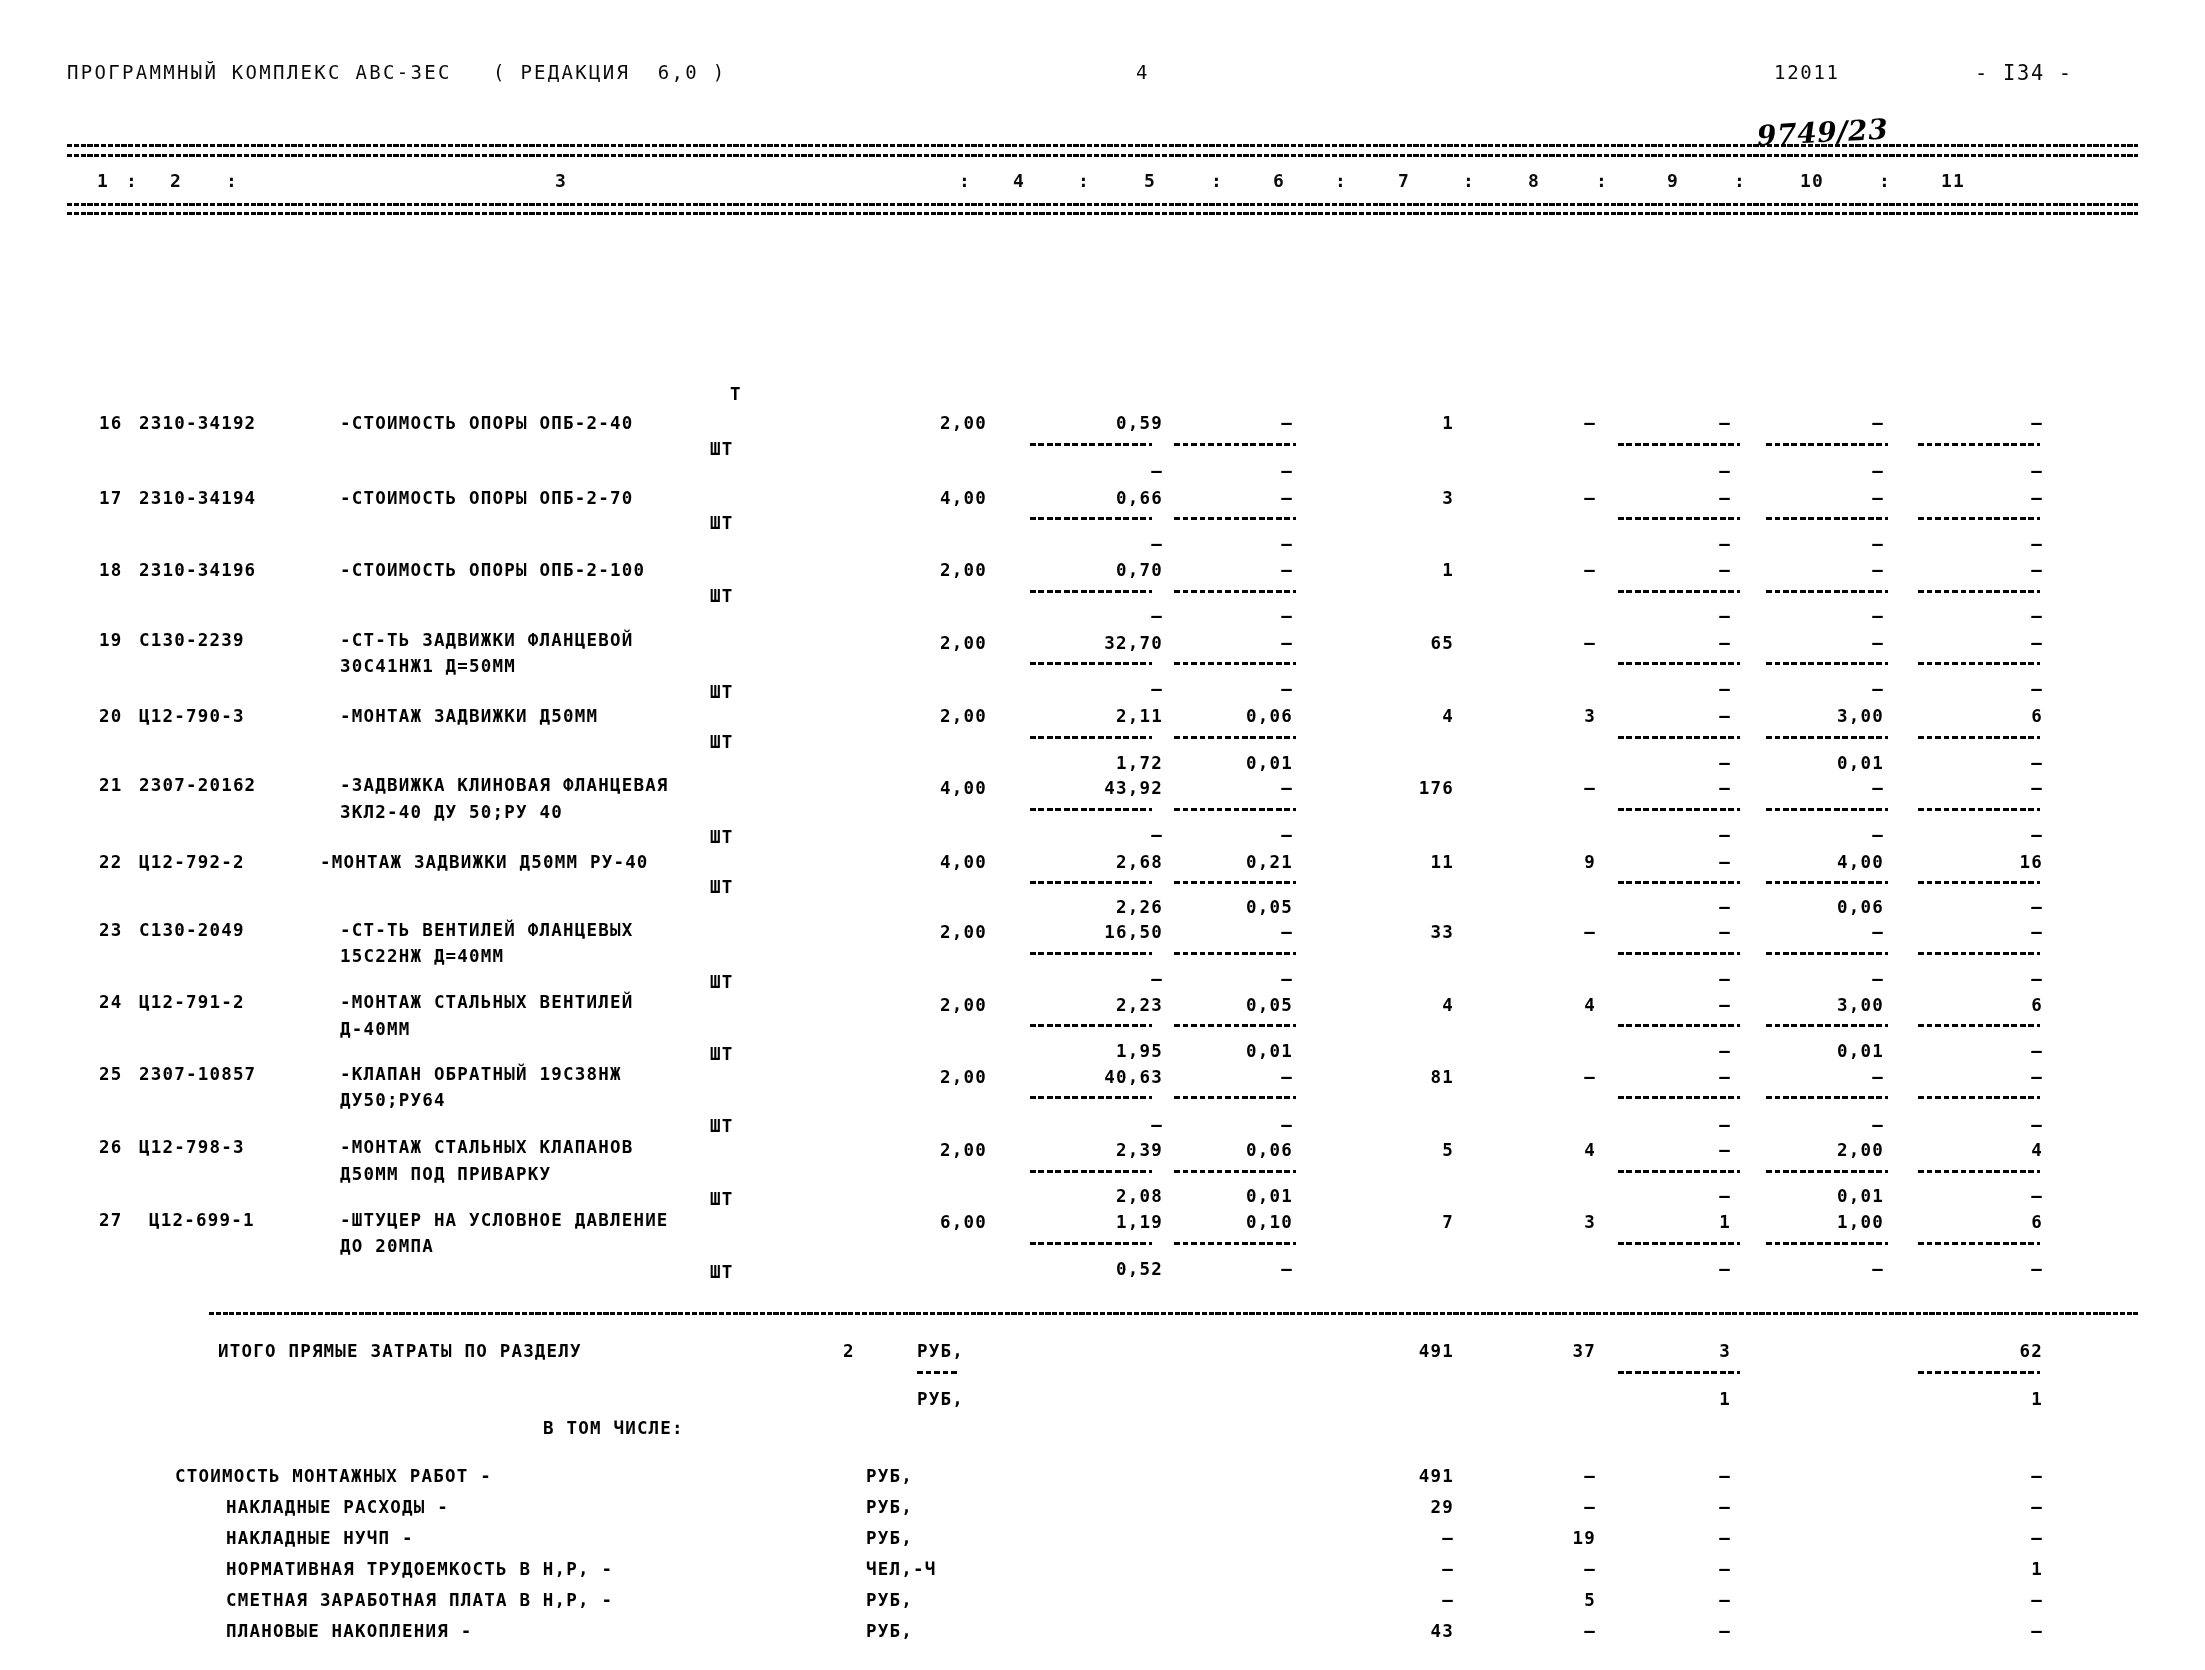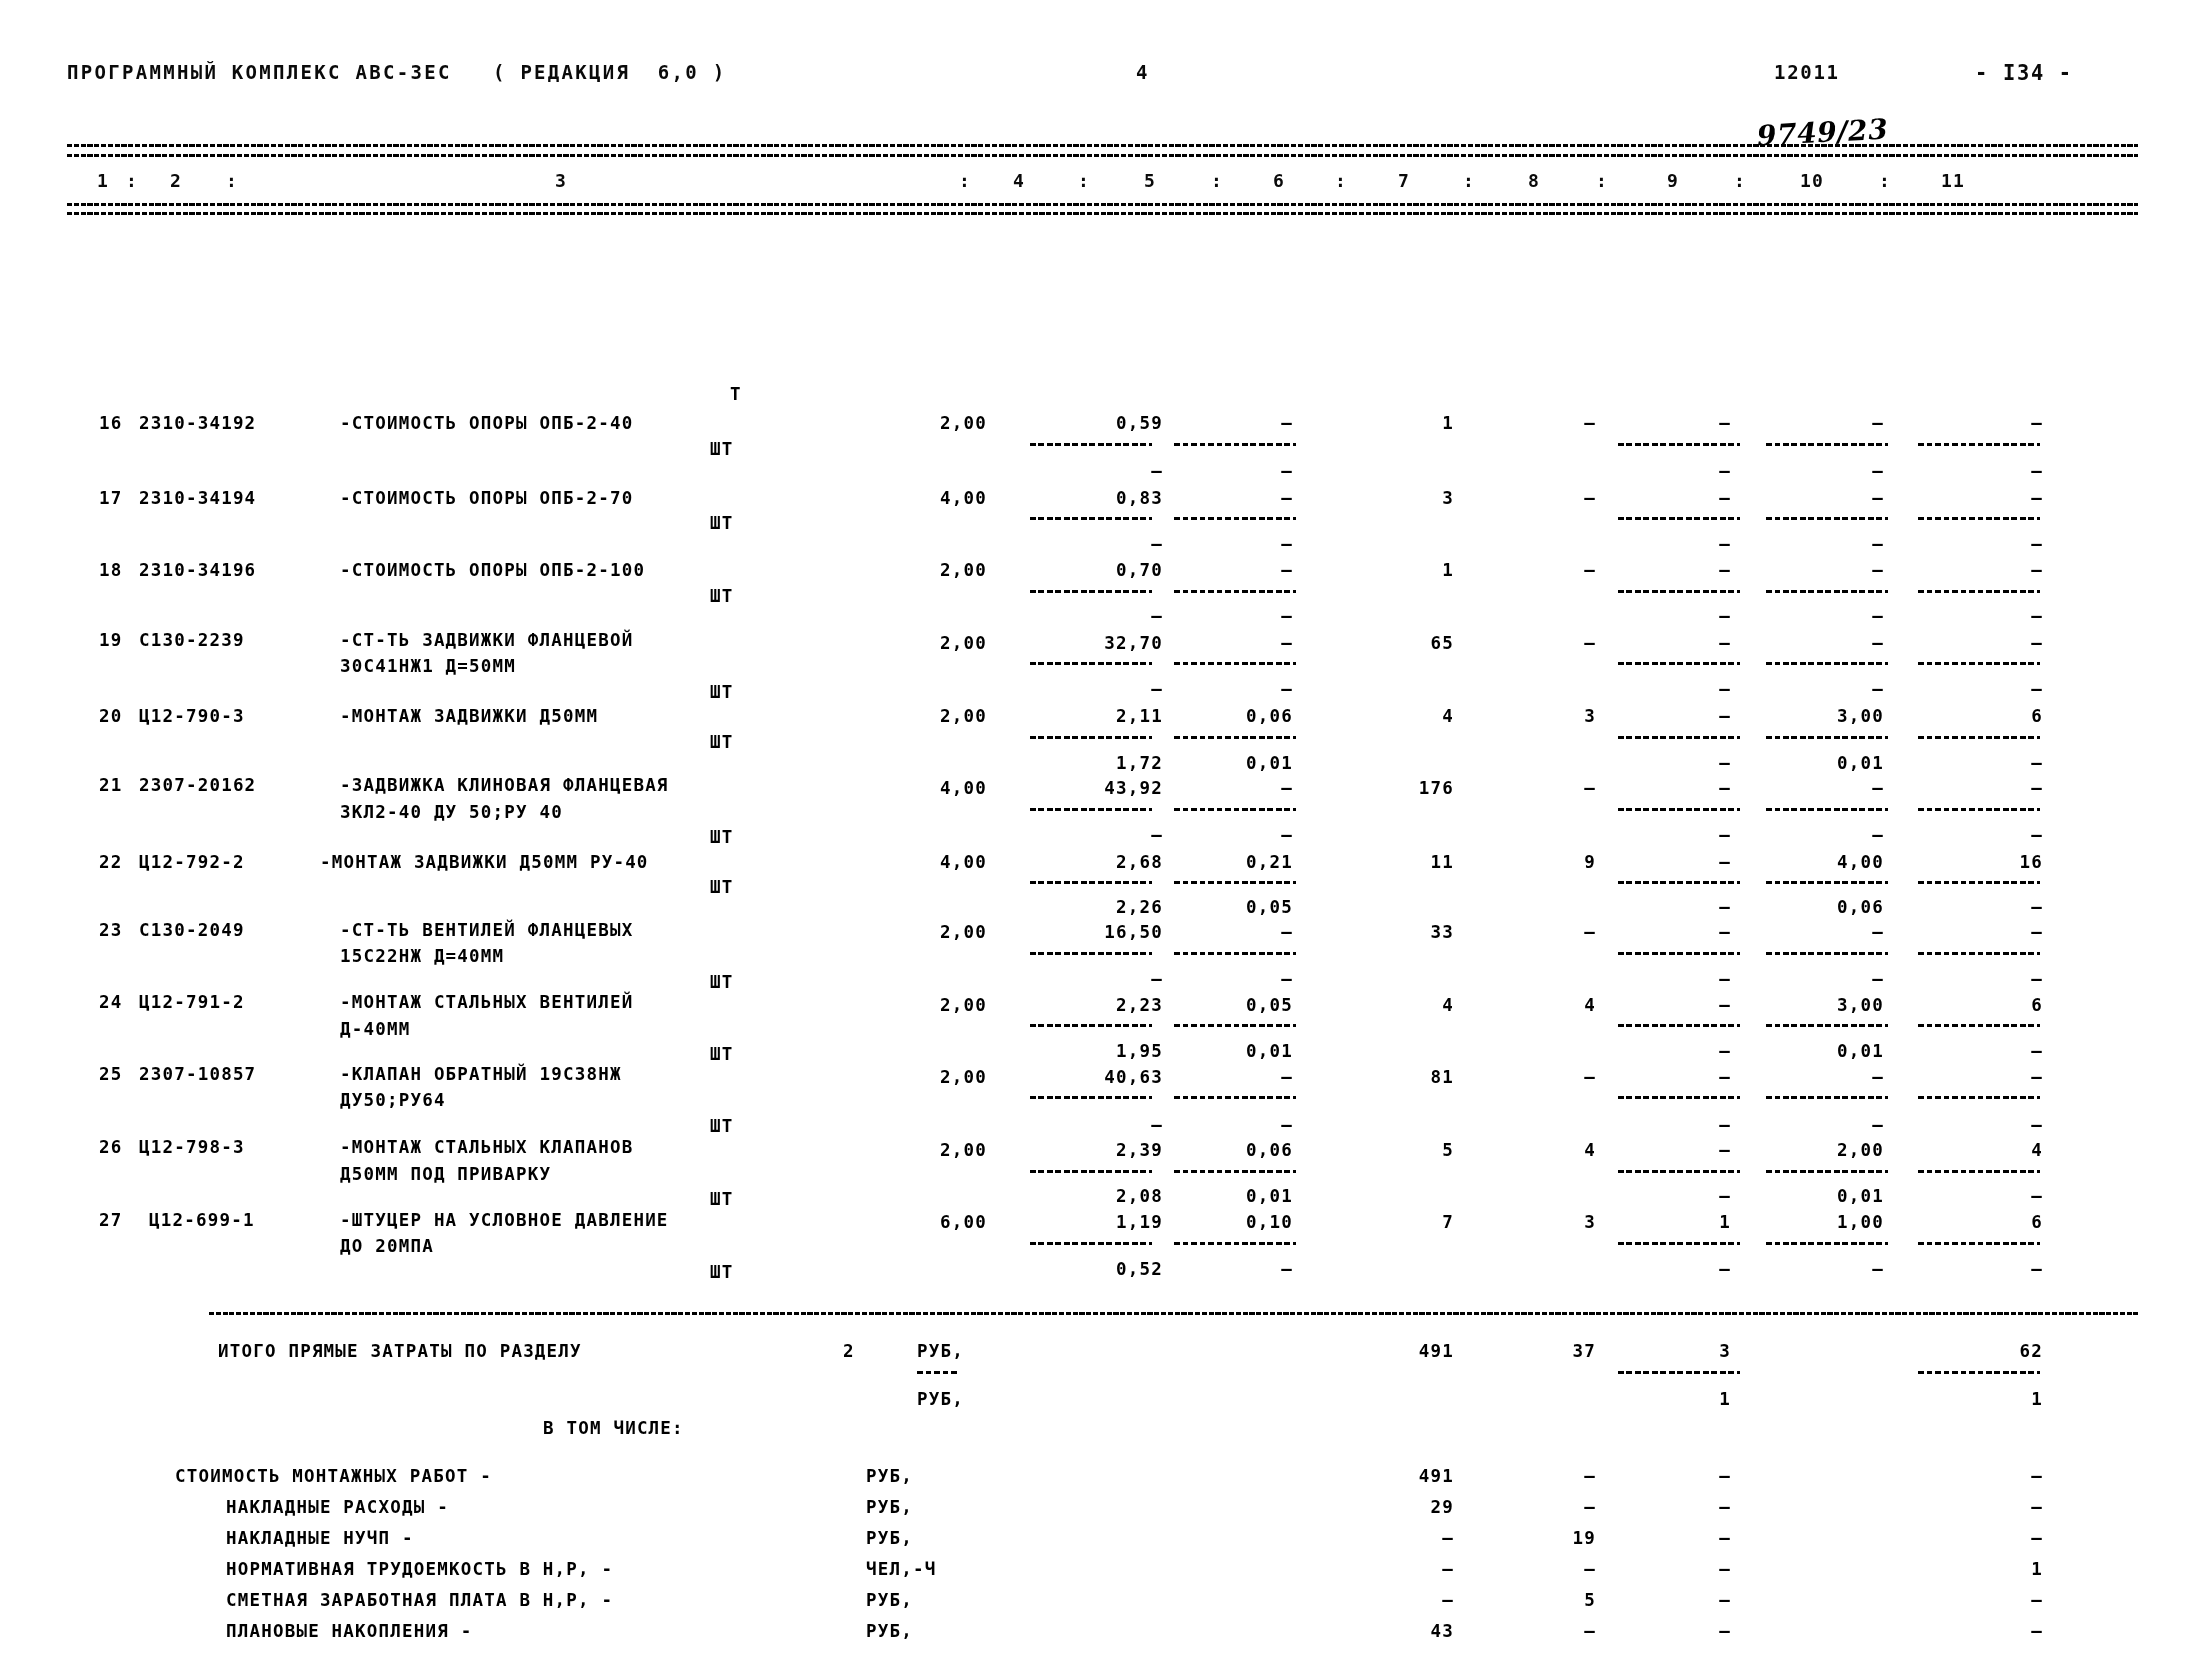--- a/index.html
+++ b/index.html
@@ -8,21 +8,21 @@
     font-family:"DejaVu Sans Mono","Liberation Mono",monospace;
     color:#000;
     position:relative;
     overflow:hidden;
   }
   .page{position:absolute;inset:0;}
 
   
   .dm{
     font-family:"DejaVu Sans Mono","Liberation Mono",monospace;
-    font-weight:bold;
+    font-weight:normal;
     letter-spacing:1.1px;
     white-space:pre;
     color:#0a0a0a;
     -webkit-font-smoothing:none;
   }
 
   
   .hdr{position:absolute;top:61px;left:0;width:100%;height:34px;}
   .hdr .t1{position:absolute;left:67px;top:0;font-size:19px;letter-spacing:2.3px;}
   .hdr .pg{position:absolute;left:1136px;top:0;font-size:19px;}
@@ -129,21 +129,21 @@
       <div class="cell " style="top: 488px; left: 99px;">17</div>
       <div class="cell " style="top: 488px; left: 139px;">2310-34194</div>
       <div class="cell " style="top: 488px; left: 340px;">-СТОИМОСТЬ ОПОРЫ ОПБ-2-70</div>
       <div class="cell " style="top: 513px; left: 710px;">ШТ</div>
       <div class="cell num" style="top: 461px; left: 1016px; width: 147px;">–</div>
       <div class="cell num" style="top: 461px; left: 1146px; width: 147px;">–</div>
       <div class="cell num" style="top: 461px; left: 1584px; width: 147px;">–</div>
       <div class="cell num" style="top: 461px; left: 1737px; width: 147px;">–</div>
       <div class="cell num" style="top: 461px; left: 1896px; width: 147px;">–</div>
       <div class="cell num" style="top: 488px; left: 840px; width: 147px;">4,00</div>
-      <div class="cell num" style="top: 488px; left: 1016px; width: 147px;">0,83</div>
+      <div class="cell num" style="top: 488px; left: 1016px; width: 147px;">0,66</div>
       <div class="cell num" style="top: 488px; left: 1146px; width: 147px;">–</div>
       <div class="cell num" style="top: 488px; left: 1307px; width: 147px;">3</div>
       <div class="cell num" style="top: 488px; left: 1449px; width: 147px;">–</div>
       <div class="cell num" style="top: 488px; left: 1584px; width: 147px;">–</div>
       <div class="cell num" style="top: 488px; left: 1737px; width: 147px;">–</div>
       <div class="cell num" style="top: 488px; left: 1896px; width: 147px;">–</div>
       <div class="minirule" style="left: 1030px; width: 122px; top: 517px;"></div>
       <div class="minirule" style="left: 1174px; width: 122px; top: 517px;"></div>
       <div class="minirule" style="left: 1618px; width: 122px; top: 517px;"></div>
       <div class="minirule" style="left: 1766px; width: 122px; top: 517px;"></div>

